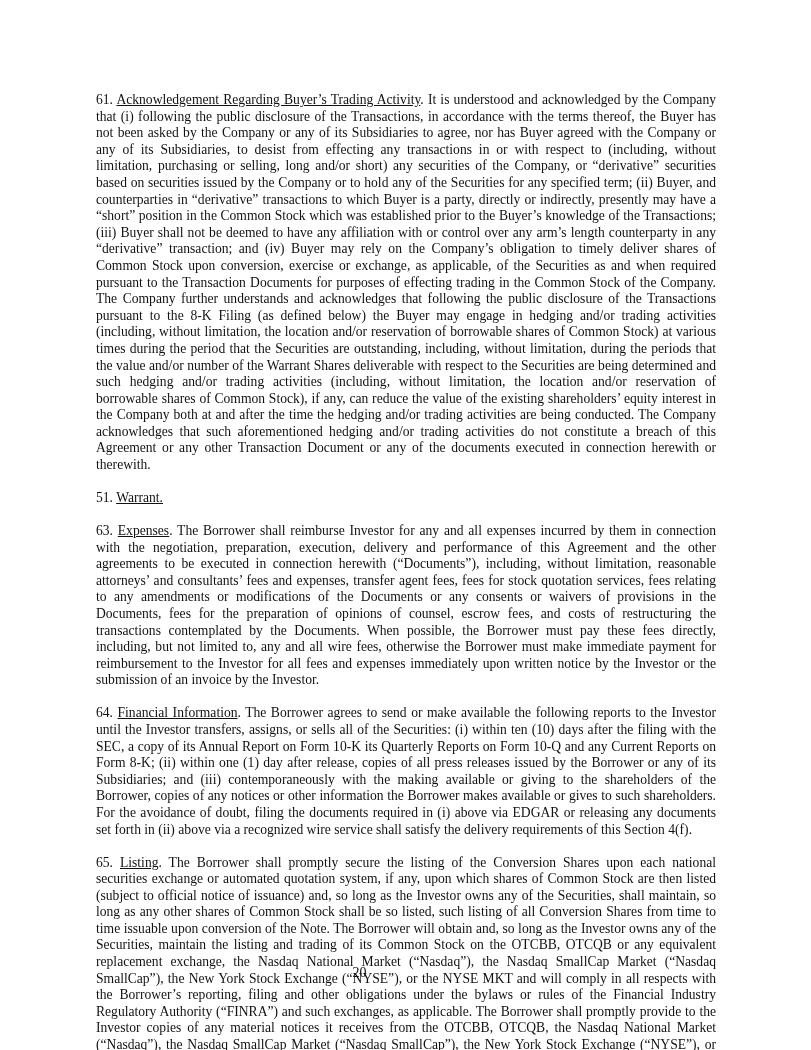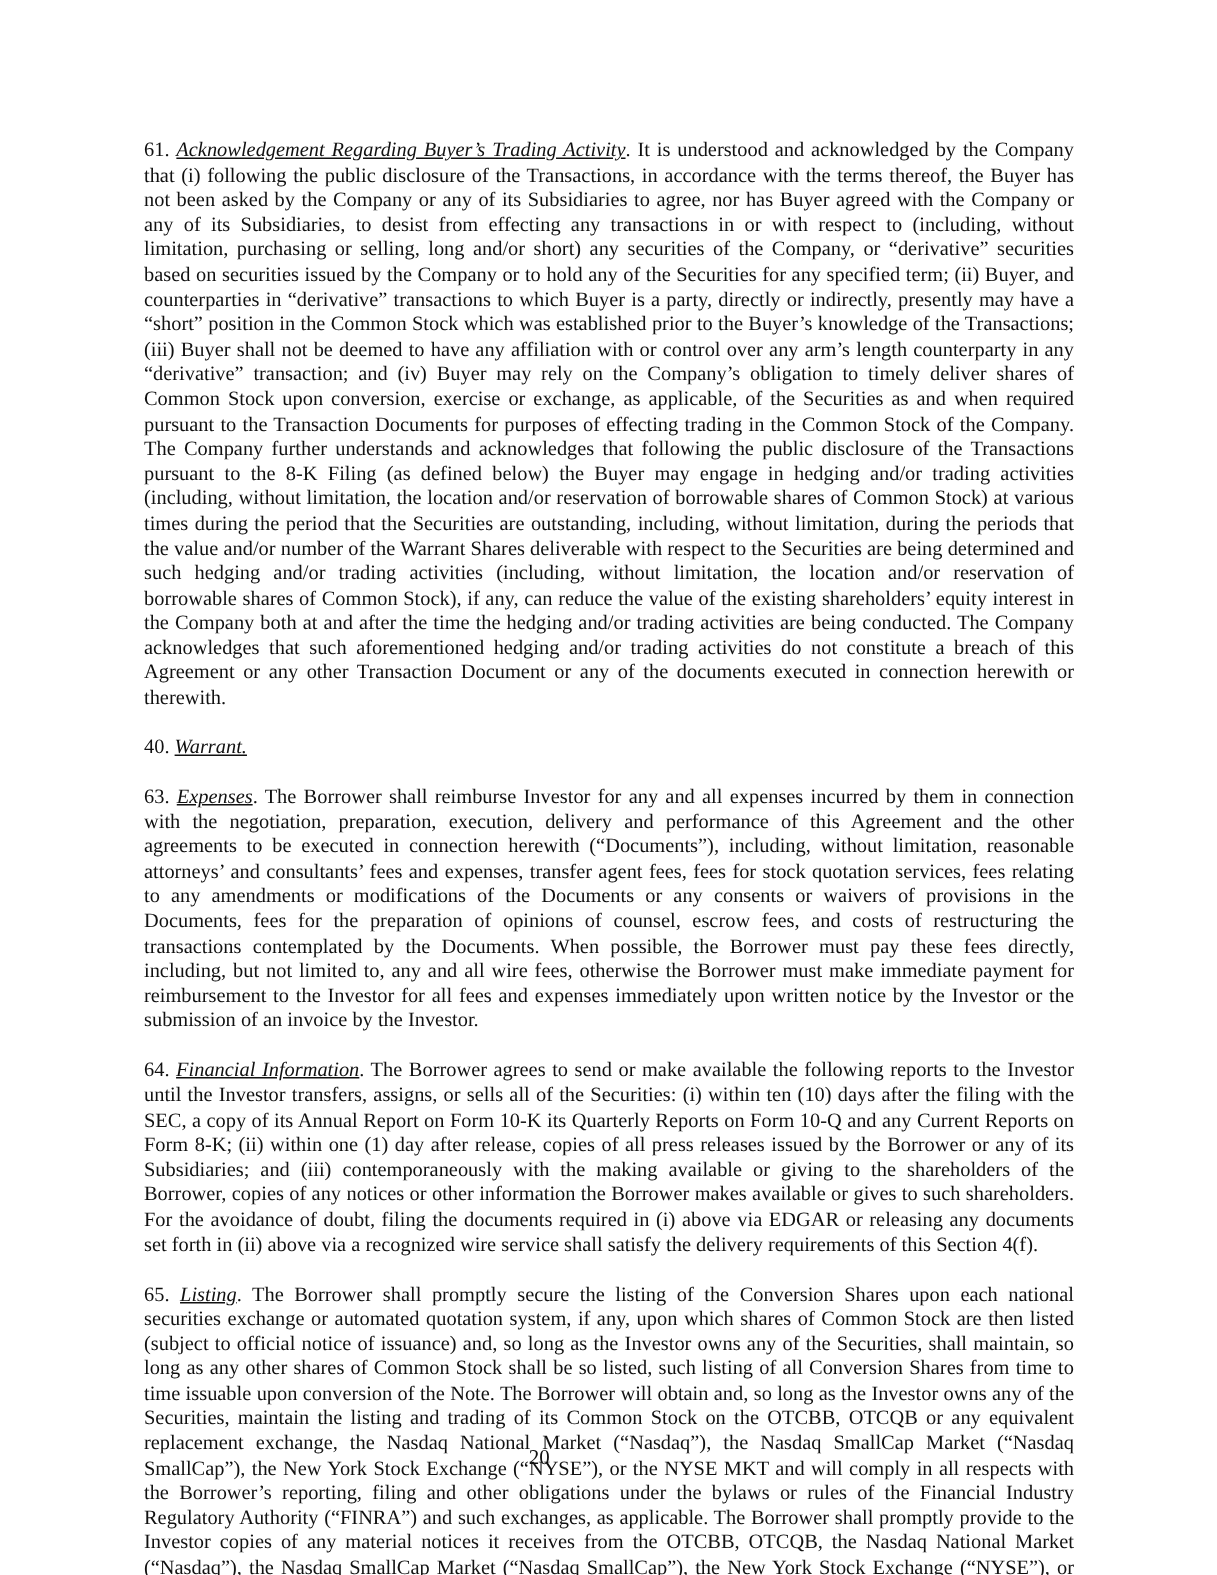--- a/index.html
+++ b/index.html
@@ -1,27 +1,27 @@
 <!DOCTYPE html>
 <html><head>
 <meta charset="utf-8">
 <style>
   html, body { margin:0; padding:0; background:#ffffff; }
   body { width:811px; height:1050px; position:relative; overflow:hidden; }
   .page { position:absolute; left:96px; top:92px; width:620px;
     font-family:"Liberation Serif", serif; font-size:13.6px; line-height:16.6px; color:#111; }
   .para { margin:0 0 16.4px 0; text-align:justify; text-align-last:left; }
-  .heading { text-decoration:underline;font-style:italic; }
+  .heading { text-decoration:underline; }
   .page-number { position:absolute; left:0; width:719px; top:965px; text-align:center;
     font-family:"Liberation Serif", serif; font-size:14px; color:#111; }
 </style>
 </head>
 <body>
 
 <div class="page">
   <p class="para"><span>61.</span> <span class="heading">Acknowledgement Regarding Buyer’s Trading Activity</span><span>. It is understood and acknowledged by the Company that (i) following the public disclosure of the Transactions, in accordance with the terms thereof, the Buyer has not been asked by the Company or any of its Subsidiaries to agree, nor has Buyer agreed with the Company or any of its Subsidiaries, to desist from effecting any transactions in or with respect to (including, without limitation, purchasing or selling, long and/or short) any securities of the Company, or “derivative” securities based on securities issued by the Company or to hold any of the Securities for any specified term; (ii) Buyer, and counterparties in “derivative” transactions to which Buyer is a party, directly or indirectly, presently may have a “short” position in the Common Stock which was established prior to the Buyer’s knowledge of the Transactions; (iii) Buyer shall not be deemed to have any affiliation with or control over any arm’s length counterparty in any “derivative” transaction; and (iv) Buyer may rely on the Company’s obligation to timely deliver shares of Common Stock upon conversion, exercise or exchange, as applicable, of the Securities as and when required pursuant to the Transaction Documents for purposes of effecting trading in the Common Stock of the Company. The Company further understands and acknowledges that following the public disclosure of the Transactions pursuant to the 8-K Filing (as defined below) the Buyer may engage in hedging and/or trading activities (including, without limitation, the location and/or reservation of borrowable shares of Common Stock) at various times during the period that the Securities are outstanding, including, without limitation, during the periods that the value and/or number of the Warrant Shares deliverable with respect to the Securities are being determined and such hedging and/or trading activities (including, without limitation, the location and/or reservation of borrowable shares of Common Stock), if any, can reduce the value of the existing shareholders’ equity interest in the Company both at and after the time the hedging and/or trading activities are being conducted. The Company acknowledges that such aforementioned hedging and/or trading activities do not constitute a breach of this Agreement or any other Transaction Document or any of the documents executed in connection herewith or therewith.</span></p>
-  <p class="para"><span>40.</span> <span class="heading">Warrant.</span><span></span></p>
+  <p class="para"><span>51.</span> <span class="heading">Warrant.</span><span></span></p>
   <p class="para"><span>63.</span> <span class="heading">Expenses</span><span>. The Borrower shall reimburse Investor for any and all expenses incurred by them in connection with the negotiation, preparation, execution, delivery and performance of this Agreement and the other agreements to be executed in connection herewith (“Documents”), including, without limitation, reasonable attorneys’ and consultants’ fees and expenses, transfer agent fees, fees for stock quotation services, fees relating to any amendments or modifications of the Documents or any consents or waivers of provisions in the Documents, fees for the preparation of opinions of counsel, escrow fees, and costs of restructuring the transactions contemplated by the Documents. When possible, the Borrower must pay these fees directly, including, but not limited to, any and all wire fees, otherwise the Borrower must make immediate payment for reimbursement to the Investor for all fees and expenses immediately upon written notice by the Investor or the submission of an invoice by the Investor.</span></p>
   <p class="para"><span>64.</span> <span class="heading">Financial Information</span><span>. The Borrower agrees to send or make available the following reports to the Investor until the Investor transfers, assigns, or sells all of the Securities: (i) within ten (10) days after the filing with the SEC, a copy of its Annual Report on Form 10-K its Quarterly Reports on Form 10-Q and any Current Reports on Form 8-K; (ii) within one (1) day after release, copies of all press releases issued by the Borrower or any of its Subsidiaries; and (iii) contemporaneously with the making available or giving to the shareholders of the Borrower, copies of any notices or other information the Borrower makes available or gives to such shareholders. For the avoidance of doubt, filing the documents required in (i) above via EDGAR or releasing any documents set forth in (ii) above via a recognized wire service shall satisfy the delivery requirements of this Section 4(f).</span></p>
   <p class="para"><span>65.</span> <span class="heading">Listing</span><span>. The Borrower shall promptly secure the listing of the Conversion Shares upon each national securities exchange or automated quotation system, if any, upon which shares of Common Stock are then listed (subject to official notice of issuance) and, so long as the Investor owns any of the Securities, shall maintain, so long as any other shares of Common Stock shall be so listed, such listing of all Conversion Shares from time to time issuable upon conversion of the Note. The Borrower will obtain and, so long as the Investor owns any of the Securities, maintain the listing and trading of its Common Stock on the OTCBB, OTCQB or any equivalent replacement exchange, the Nasdaq National Market (“Nasdaq”), the Nasdaq SmallCap Market (“Nasdaq SmallCap”), the New York Stock Exchange (“NYSE”), or the NYSE MKT and will comply in all respects with the Borrower’s reporting, filing and other obligations under the bylaws or rules of the Financial Industry Regulatory Authority (“FINRA”) and such exchanges, as applicable. The Borrower shall promptly provide to the Investor copies of any material notices it receives from the OTCBB, OTCQB, the Nasdaq National Market (“Nasdaq”), the Nasdaq SmallCap Market (“Nasdaq SmallCap”), the New York Stock Exchange (“NYSE”), or the NYSE MKT and any other exchanges or</span></p>
 </div>
 
 <div class="page-number">20</div>
 
 </body></html>

